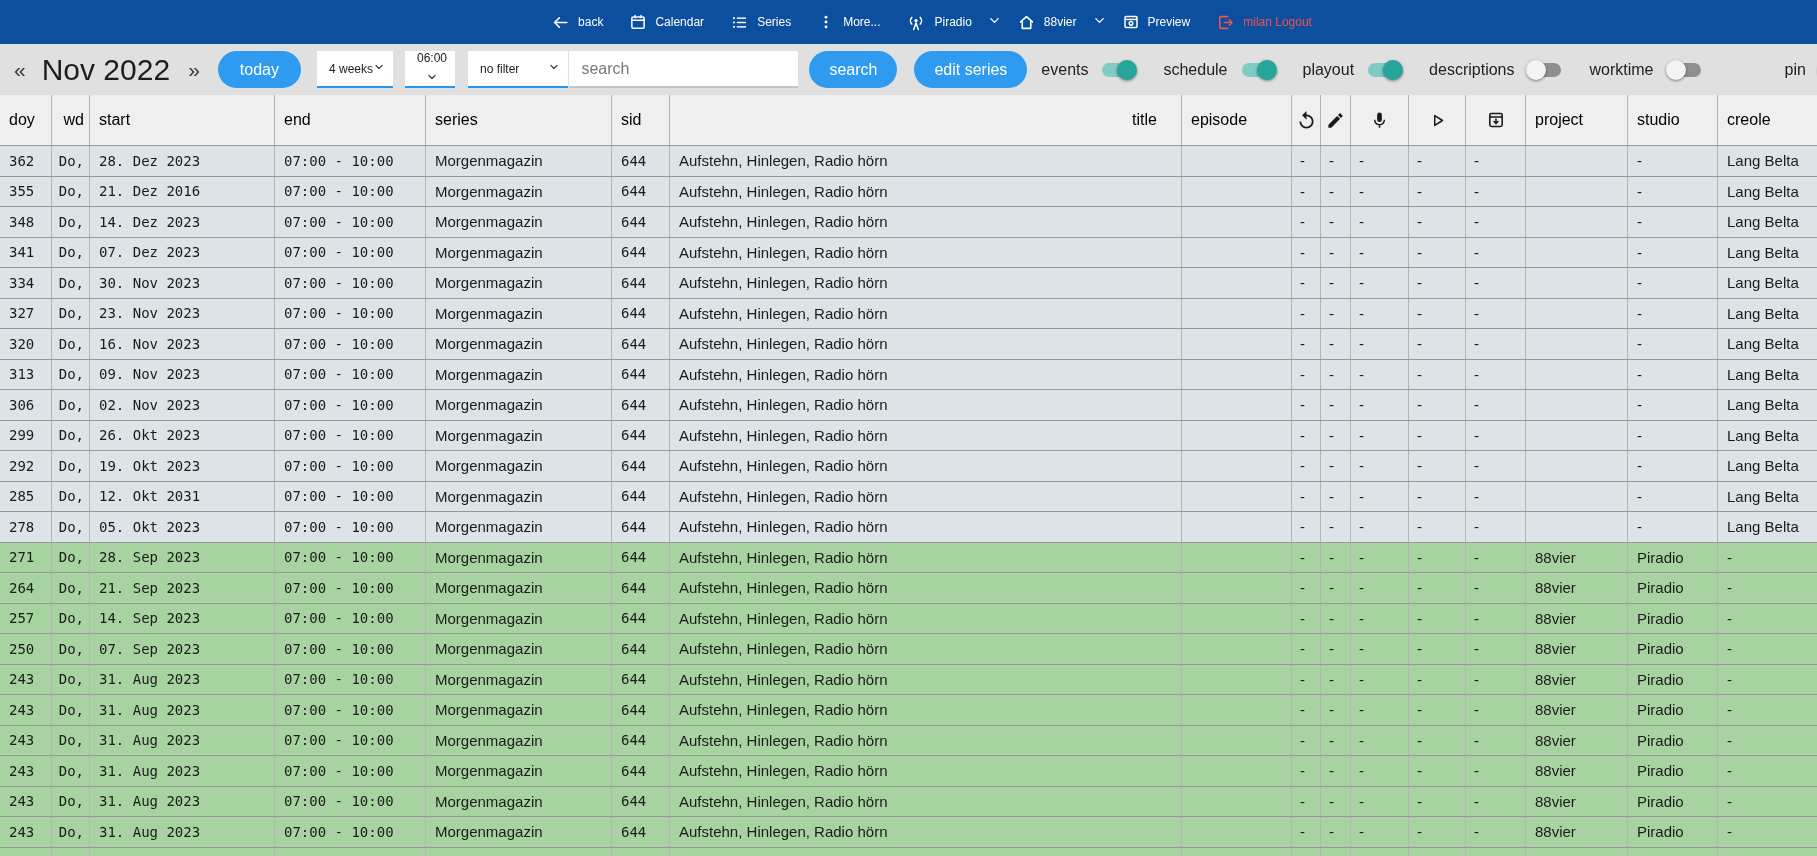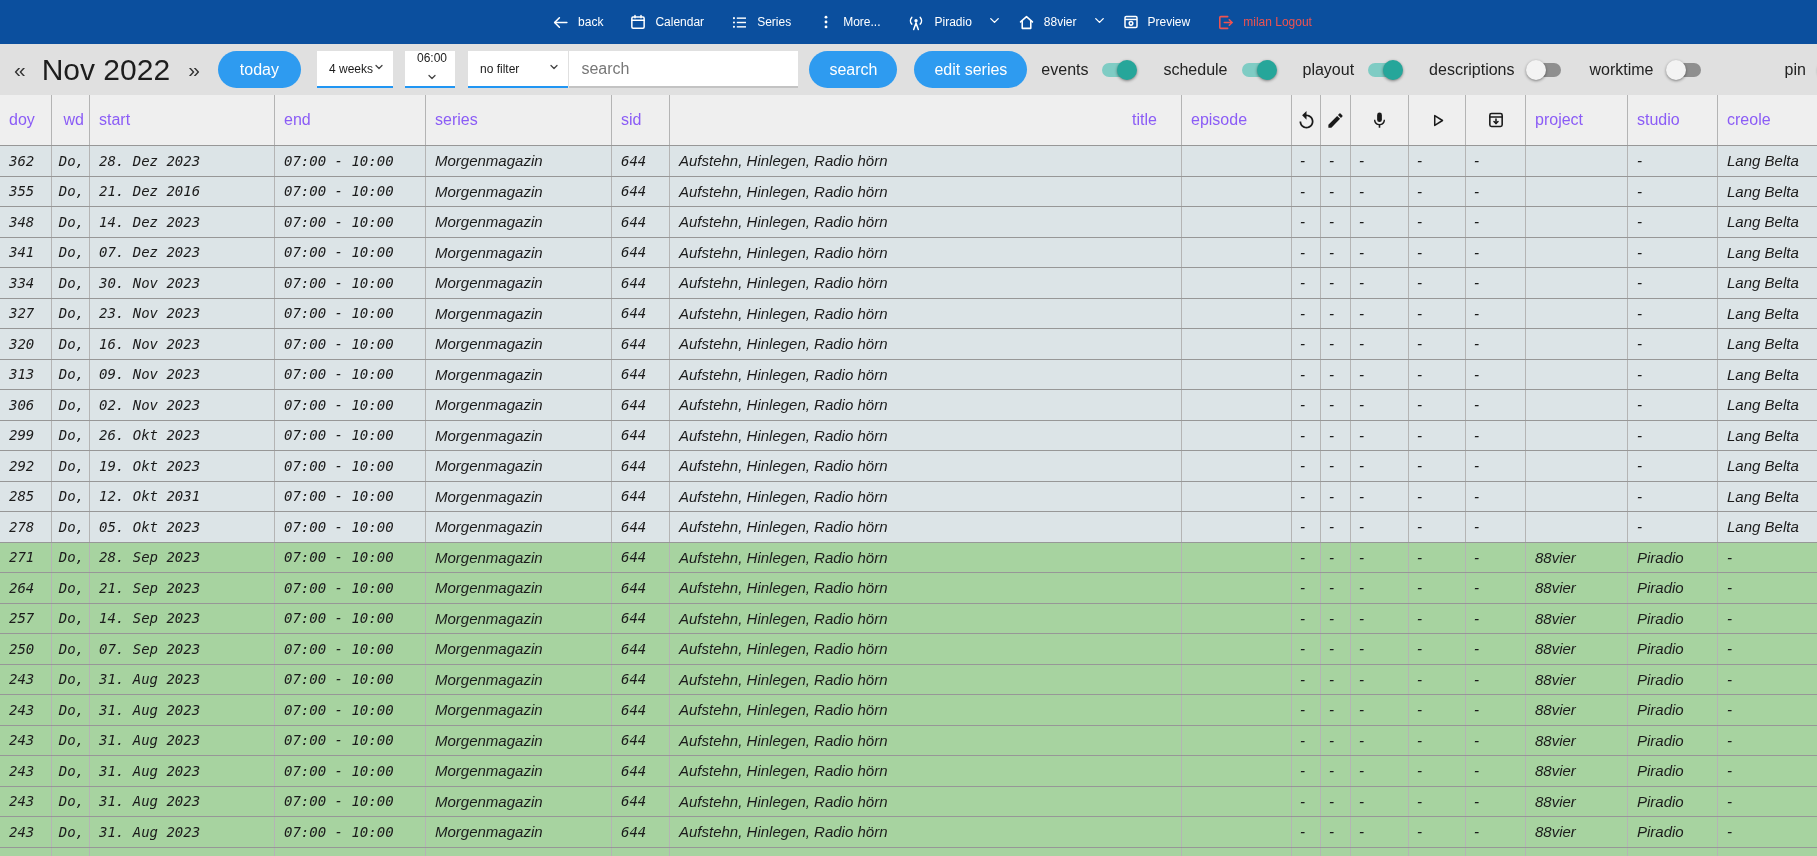--- a/index.html
+++ b/index.html
@@ -76,26 +76,26 @@
   .thead-row,.trow{
     display:grid;
     grid-template-columns:52px 38px 185px 151px 186px 58px 512px 110px 29px 30px 58px 57px 60px 102px 90px 99px;
   }
   .thead-row{height:50px;background:var(--header-bg);}
   .th,.td{
     display:flex;align-items:center;overflow:hidden;white-space:nowrap;
     border-right:1px solid #b4b4b4;padding:0 6px 0 9px;
   }
   .th:last-child,.td:last-child{border-right:none;}
-  .th{font-size:16px;color:#8b5cf6;}
+  .th{font-size:16px;color:#000000;}
   .th-icon{justify-content:center;padding:0;}
   .th-title{justify-content:flex-end;padding-right:24px;}
   .th-wd,.col-wd{justify-content:flex-end;padding-right:5px;}
   .tbody{height:711px;overflow:hidden;}
-  .trow{height:30.5px;border-top:1px solid #979797;font-size:15px;font-style:italic;}
+  .trow{height:30.5px;border-top:1px solid #979797;font-size:15px;}
   .row-plain{background:var(--row-plain);}
   .row-active{background:var(--row-active);}
   .col-doy,.col-wd,.col-start,.col-end,.col-sid{
     font-family:"DejaVu Sans Mono",monospace;font-size:14px;
   }
   .col-mark{padding-left:8px;}
 </style>
 </head>
 <body>
 

